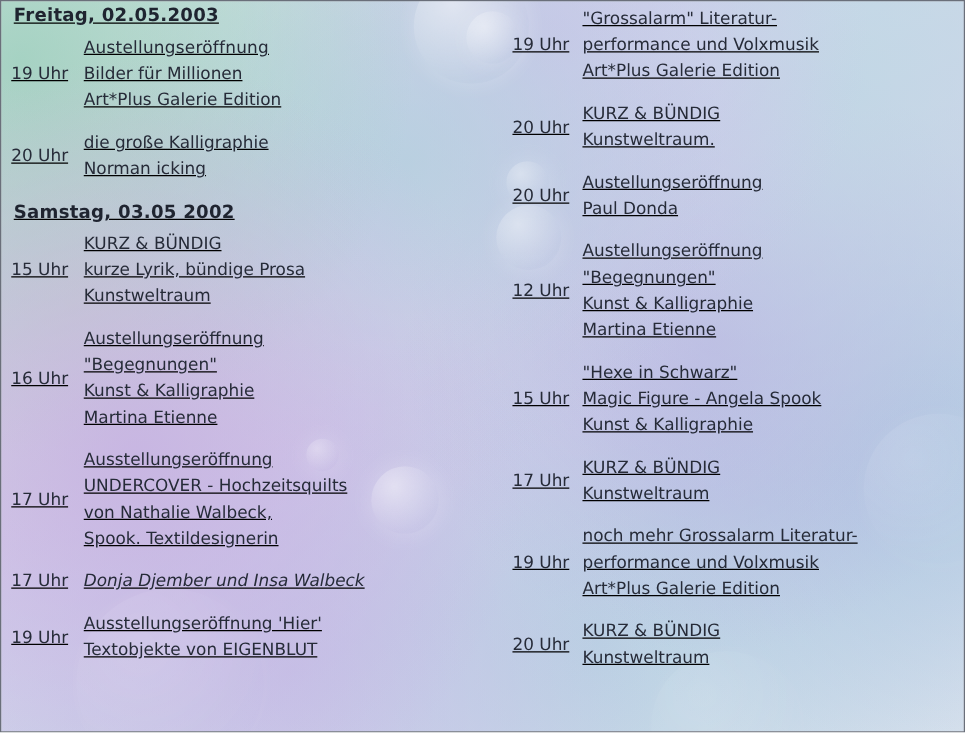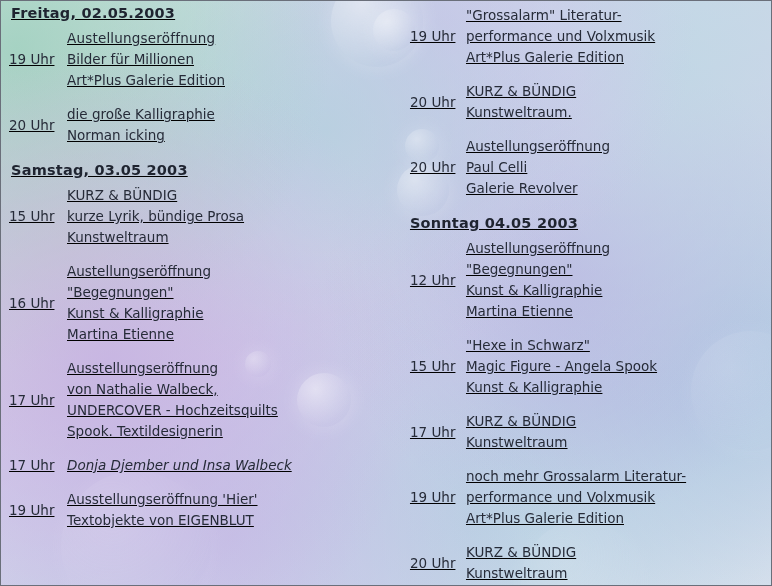--- a/index.html
+++ b/index.html
@@ -142,21 +142,21 @@
       </div>
 
       <div class="entry">
         <div class="time">20 Uhr</div>
         <div class="lines">
           <div>die große Kalligraphie</div>
           <div>Norman icking</div>
         </div>
       </div>
 
-      <h2 class="day-heading spaced">Samstag, 03.05 2003</h2>
+      <h2 class="day-heading spaced">Samstag, 03.05 2002</h2>
 
       <div class="entry">
         <div class="time">15 Uhr</div>
         <div class="lines">
           <div>KURZ &amp; BÜNDIG</div>
           <div>kurze Lyrik, bündige Prosa</div>
           <div>Kunstweltraum</div>
         </div>
       </div>
 
@@ -167,22 +167,22 @@
           <div>"Begegnungen"</div>
           <div>Kunst &amp; Kalligraphie</div>
           <div>Martina Etienne</div>
         </div>
       </div>
 
       <div class="entry">
         <div class="time">17 Uhr</div>
         <div class="lines">
           <div>Ausstellungseröffnung</div>
+          <div>UNDERCOVER - Hochzeitsquilts</div>
           <div>von Nathalie Walbeck,</div>
-          <div>UNDERCOVER - Hochzeitsquilts</div>
           <div>Spook. Textildesignerin</div>
         </div>
       </div>
 
       <div class="entry">
         <div class="time">17 Uhr</div>
         <div class="lines">
           <div class="it">Donja Djember und Insa Walbeck</div>
         </div>
       </div>
@@ -214,26 +214,24 @@
         <div class="lines">
           <div>KURZ &amp; BÜNDIG</div>
           <div>Kunstweltraum.</div>
         </div>
       </div>
 
       <div class="entry">
         <div class="time">20 Uhr</div>
         <div class="lines">
           <div>Austellungseröffnung</div>
-          <div>Paul Celli</div>
-          <div>Galerie Revolver</div>
-        </div>
-      </div>
-
-      <h2 class="day-heading spaced">Sonntag 04.05 2003</h2>
+          <div>Paul Donda</div>
+        </div>
+      </div>
+
 
       <div class="entry">
         <div class="time">12 Uhr</div>
         <div class="lines">
           <div>Austellungseröffnung</div>
           <div>"Begegnungen"</div>
           <div>Kunst &amp; Kalligraphie</div>
           <div>Martina Etienne</div>
         </div>
       </div>

